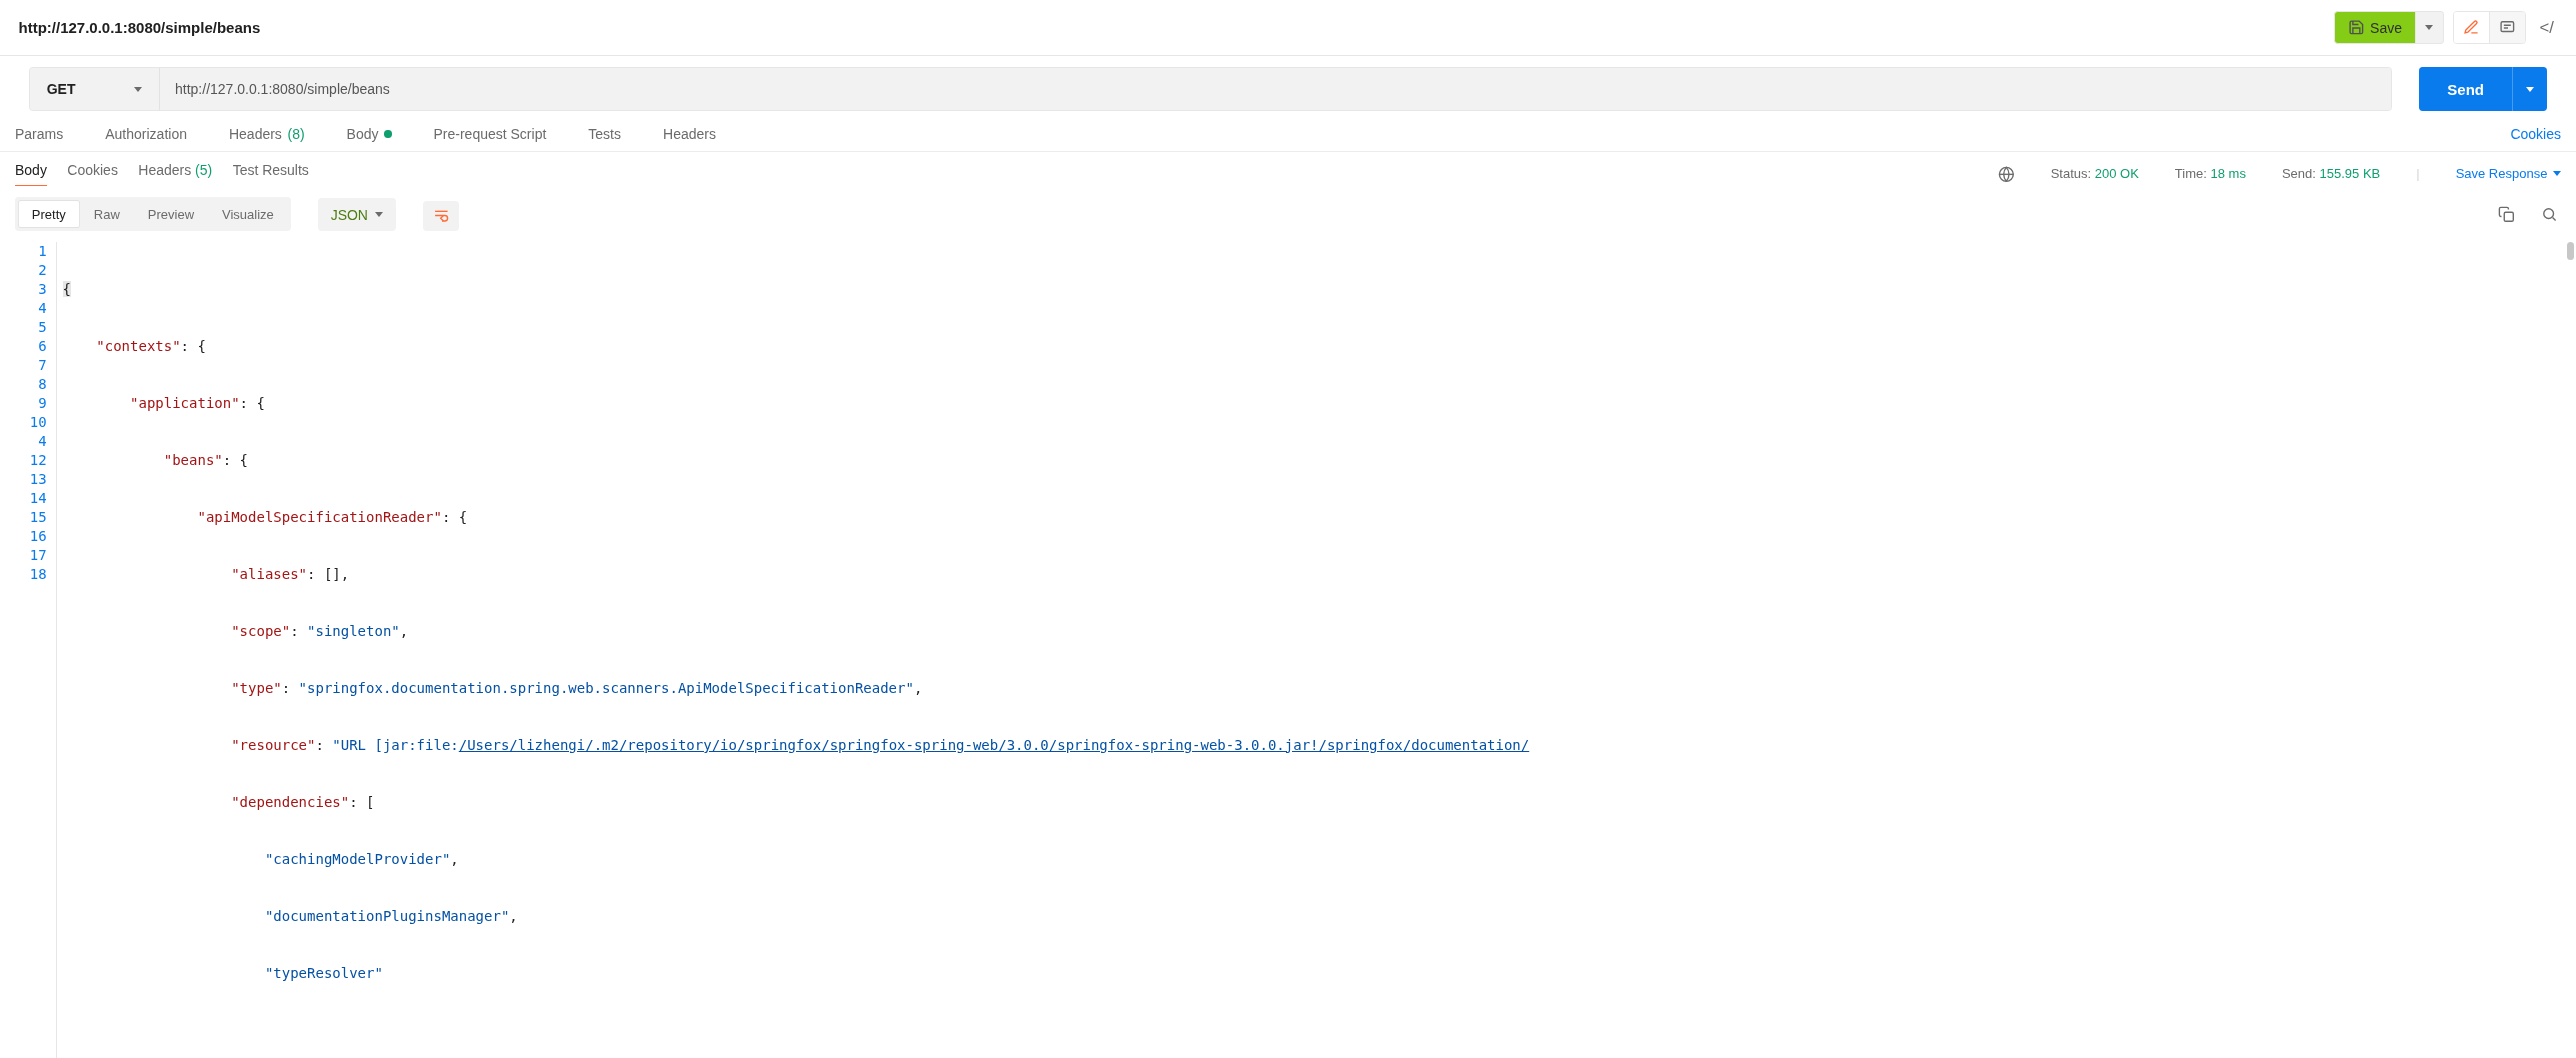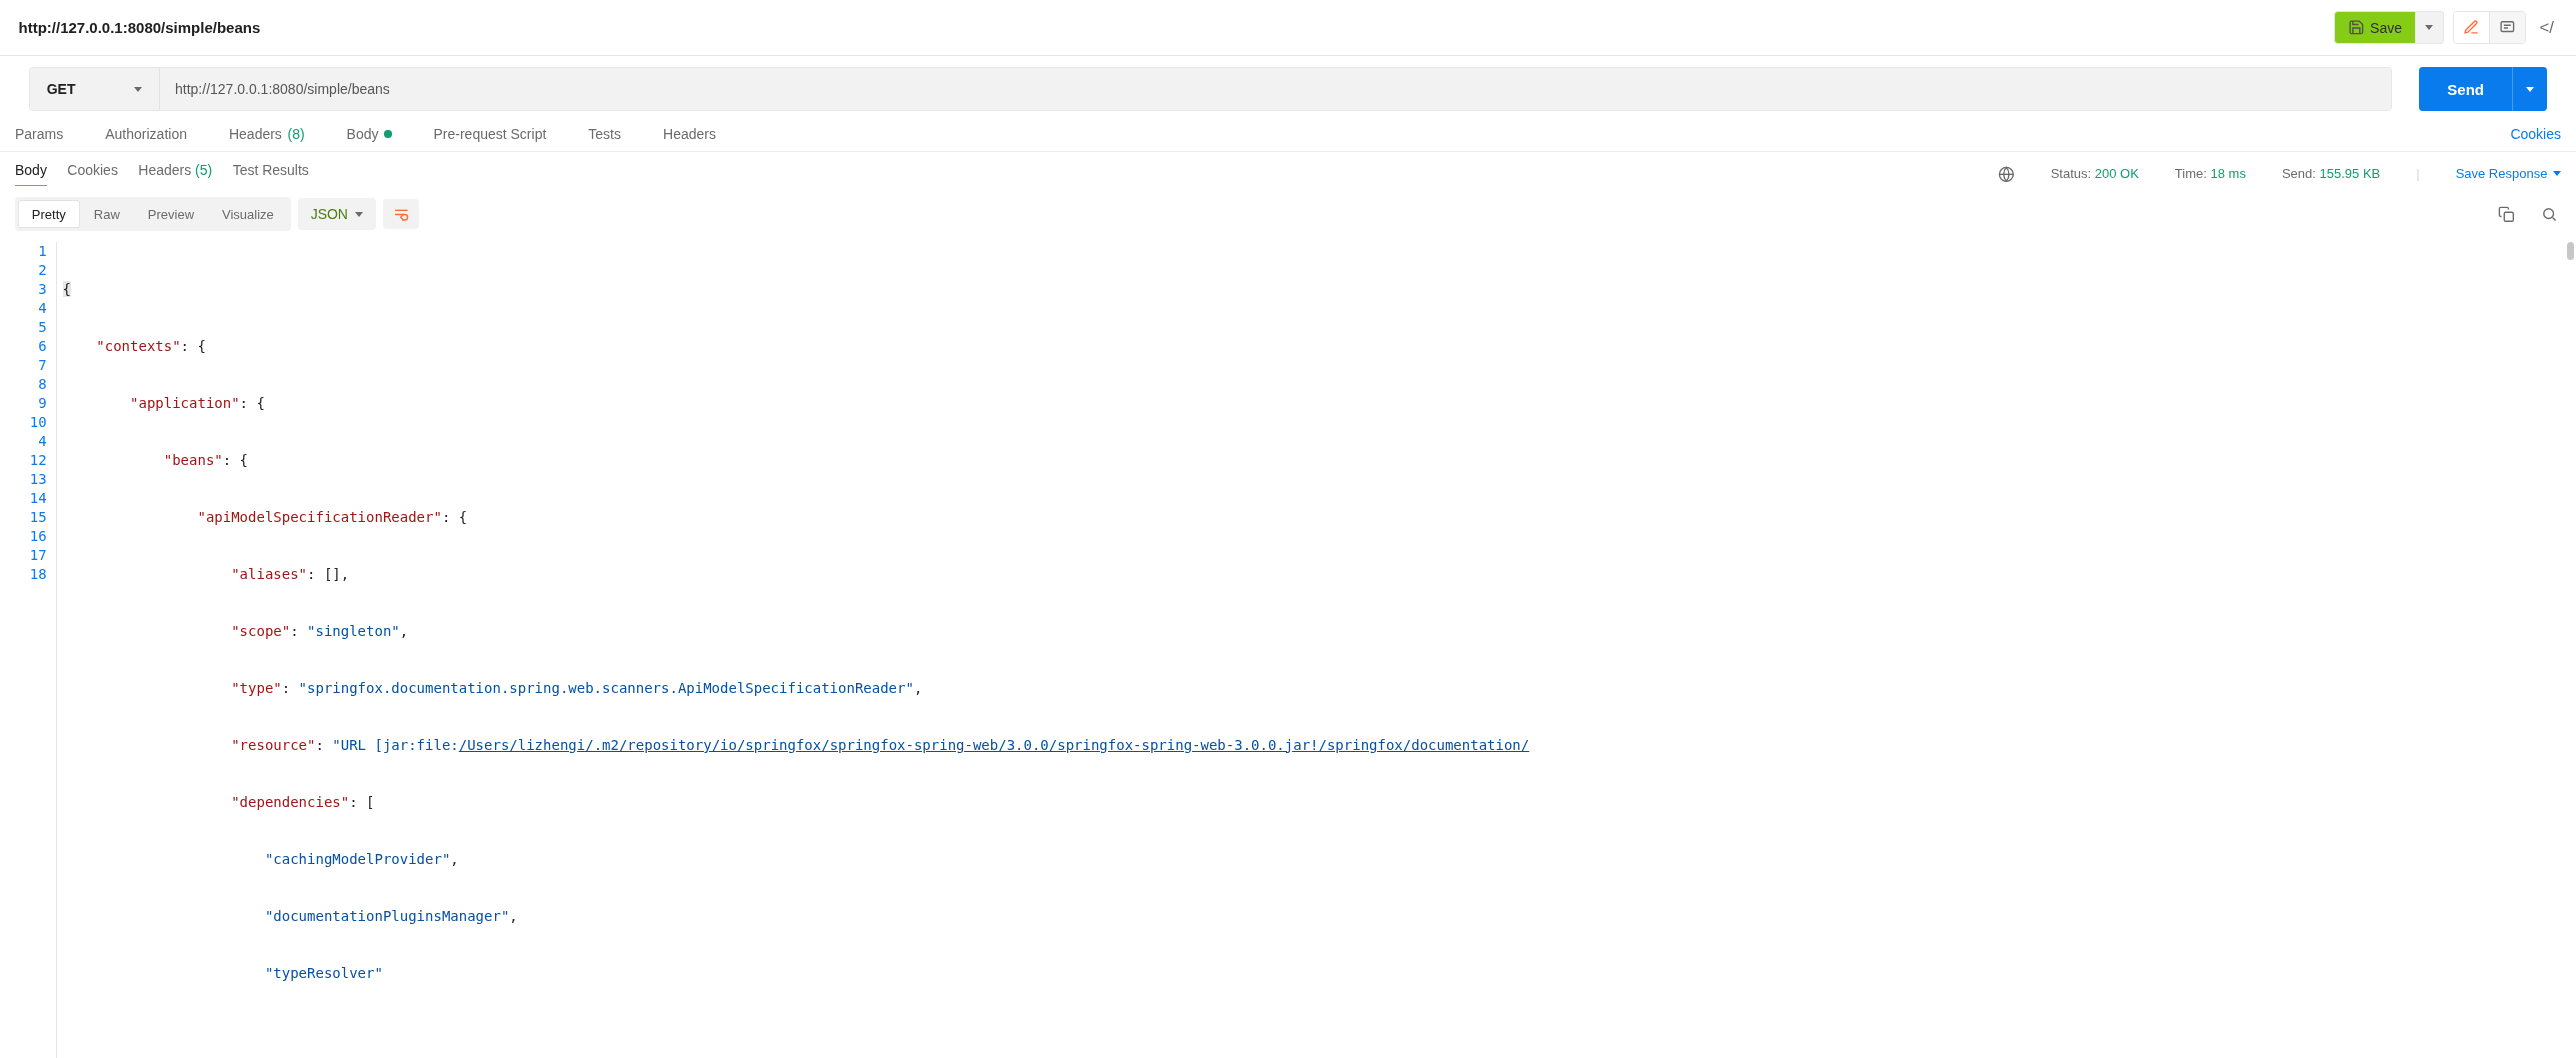--- a/index.html
+++ b/index.html
@@ -87,21 +87,21 @@
   .resp-meta { display:flex; align-items:flex-start; gap:36px; color:#6b6b6b; font-size:13px; }
   .resp-meta .globe { color:#6b6b6b; }
   .resp-meta .green { color:#0e9f6e; }
   .resp-meta .sep { color:#d6d6d6; }
   .save-response { color:#097bed; cursor:pointer; display:flex; align-items:center; gap:5.6px; }
 
   .view-toolbar {
     display:flex; align-items:center; justify-content:space-between;
     padding:7.4px 15px;
   }
-  .view-left { display:flex; align-items:center; gap:7px; }
+  .view-left { display:flex; align-items:flex-end; gap:27px; }
   .seg { display:flex; background:#f2f2f2; border-radius:3.7px; padding:2.8px; }
   .seg .seg-btn {
     padding:6.5px 14px; border:none; background:transparent; cursor:pointer;
     color:#6b6b6b; font-size:13px; border-radius:2.8px;
   }
   .seg .seg-btn.active { background:#ffffff; color:#212121; box-shadow:0 0 0 0.9px #e2e2e2 inset; }
   .format-select {
     display:flex; align-items:center; gap:7.4px; background:#f2f2f2;
     border-radius:3.7px; padding:8.3px 13px; cursor:pointer; font-size:14px; color:#4d7c0f;
   }

